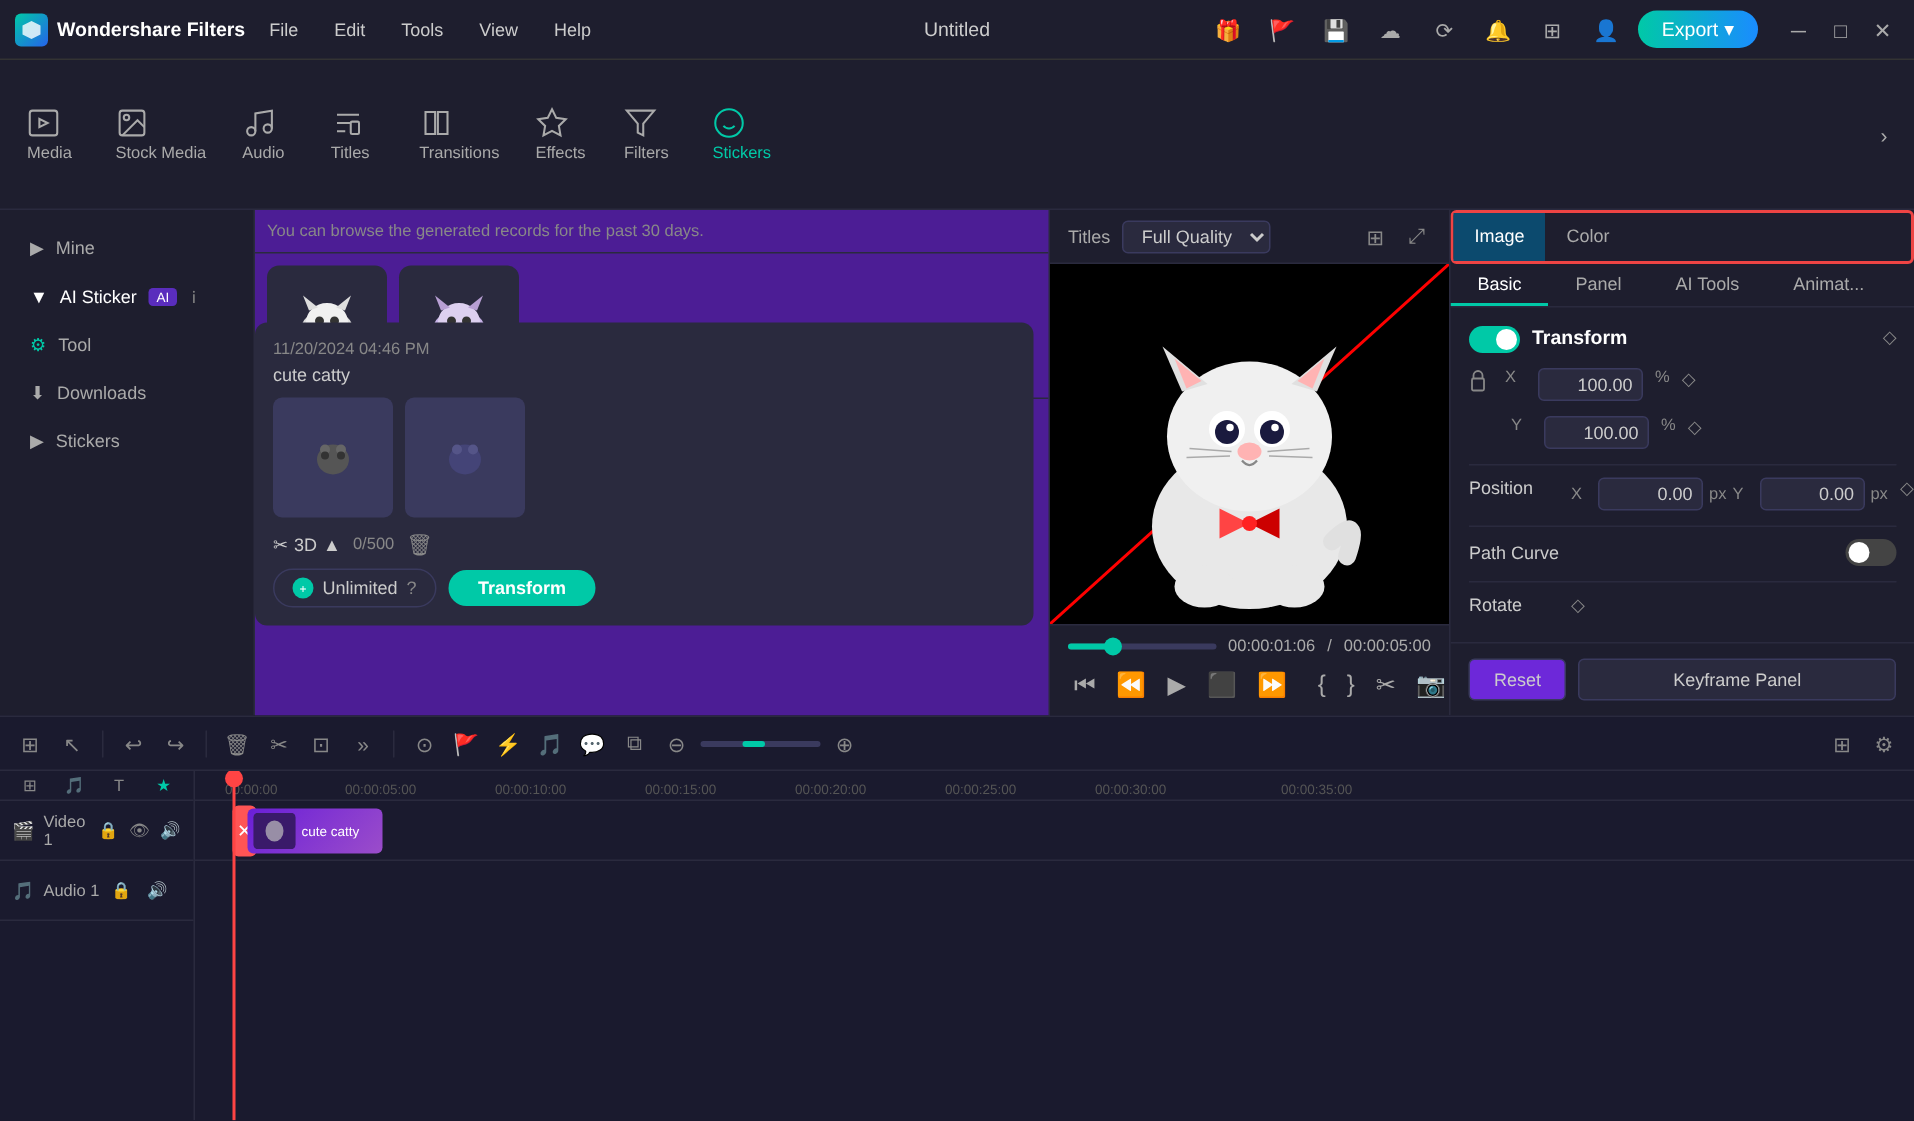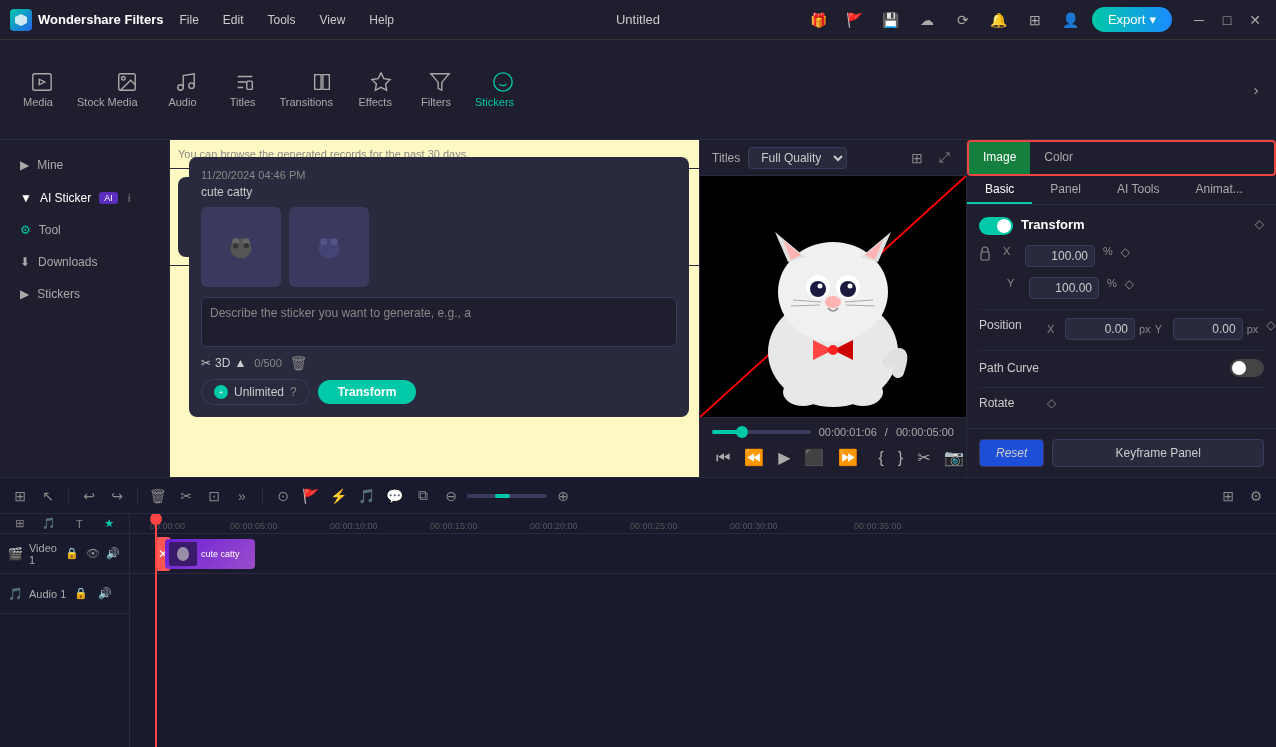--- a/index.html
+++ b/index.html
@@ -120,21 +120,21 @@
       padding: 6px 8px;
       gap: 4px;
       border-bottom: 1px solid #2a2a3e;
       flex-wrap: wrap;
       height: 100px;
       overflow: hidden;
     }
     .tool-item {
       display: flex;
       flex-direction: column;
-      align-items: flex-end;
+      align-items: flex-start;
       gap: 3px;
       padding: 6px 10px;
       cursor: pointer;
       border-radius: 6px;
       color: #aaa;
       font-size: 11px;
       min-width: 55px;
     }
     .tool-item.active { color: #00c9a7; }
     .tool-item svg { width: 22px; height: 22px; }
@@ -146,21 +146,21 @@
       justify-content: center;
       color: #aaa;
       cursor: pointer;
       font-size: 14px;
       margin-left: auto;
     }
 
     
     .sticker-panel {
       width: 530px;
-      background: #fef9c3;
+      background: #4c1d95;
       border-right: 1px solid #2a2a3e;
       display: flex;
       flex-direction: column;
       flex-shrink: 0;
       overflow: hidden;
       position: relative;
     }
     .sticker-thumb {
       width: 80px;
       height: 80px;
@@ -178,21 +178,21 @@
       color: white;
       font-size: 9px;
       padding: 1px 5px;
       border-radius: 3px;
     }
 
     
     .gen-overlay {
       position: absolute;
       bottom: 60px;
-      left: 19px;
+      left: 0;
       right: 10px;
       background: #2a2a3e;
       border-radius: 8px;
       padding: 12px;
       z-index: 10;
     }
     .gen-date {
       font-size: 11px;
       color: #888;
       margin-bottom: 4px;
@@ -406,21 +406,21 @@
       border: 2px solid #e44;
       border-radius: 4px;
     }
     .right-tab {
       padding: 8px 14px;
       font-size: 12px;
       color: #aaa;
       cursor: pointer;
       border-bottom: 2px solid transparent;
     }
-    .right-tab.active { color: #fff; background: #15803d; }
+    .right-tab.active { color: #fff; background: #0c4a6e; }
     .right-tab-sub {
       display: flex;
       border-bottom: 1px solid #2a2a3e;
     }
     .right-tab-sub-item {
       padding: 6px 18px;
       font-size: 12px;
       color: #aaa;
       cursor: pointer;
       border-bottom: 2px solid transparent;
@@ -542,28 +542,27 @@
     }
 
     .bottom-buttons {
       display: flex;
       gap: 8px;
       padding: 10px 12px;
       border-top: 1px solid #2a2a3e;
     }
     .reset-btn {
       flex: 0 0 auto;
-      background: #1d4ed8;
+      background: #6d28d9;
       border: 1px solid #3a3a5e;
       border-radius: 4px;
       color: #ccc;
       font-size: 12px;
       padding: 6px 16px;
       cursor: pointer;
-      font-style: italic;
     }
     .keyframe-btn {
       flex: 1;
       background: #2a2a3e;
       border: 1px solid #3a3a5e;
       border-radius: 4px;
       color: #ccc;
       font-size: 12px;
       padding: 6px 12px;
       cursor: pointer;
@@ -950,23 +949,20 @@
             <circle cx="38" cy="28" r="4" fill="#333"></circle>
           </svg>
         </div>
         <div class="gen-thumb">
           <svg viewBox="0 0 60 60" width="40" height="40">
             <ellipse cx="30" cy="32" rx="16" ry="15" fill="#447"></ellipse>
             <circle cx="22" cy="22" r="5" fill="#558"></circle>
             <circle cx="38" cy="22" r="5" fill="#558"></circle>
           </svg>
         </div>
-      </div>
-      <div class="gen-input-area">
-        <span>Describe the sticker you want to generate, e.g., a</span>
       </div>
       <div class="gen-bottom">
         <div class="gen-3d">
           <span>✂</span>
           <span>3D</span>
           <span>▲</span>
         </div>
         <span class="gen-count">0/500</span>
         <span class="gen-trash">🗑</span>
       </div>

